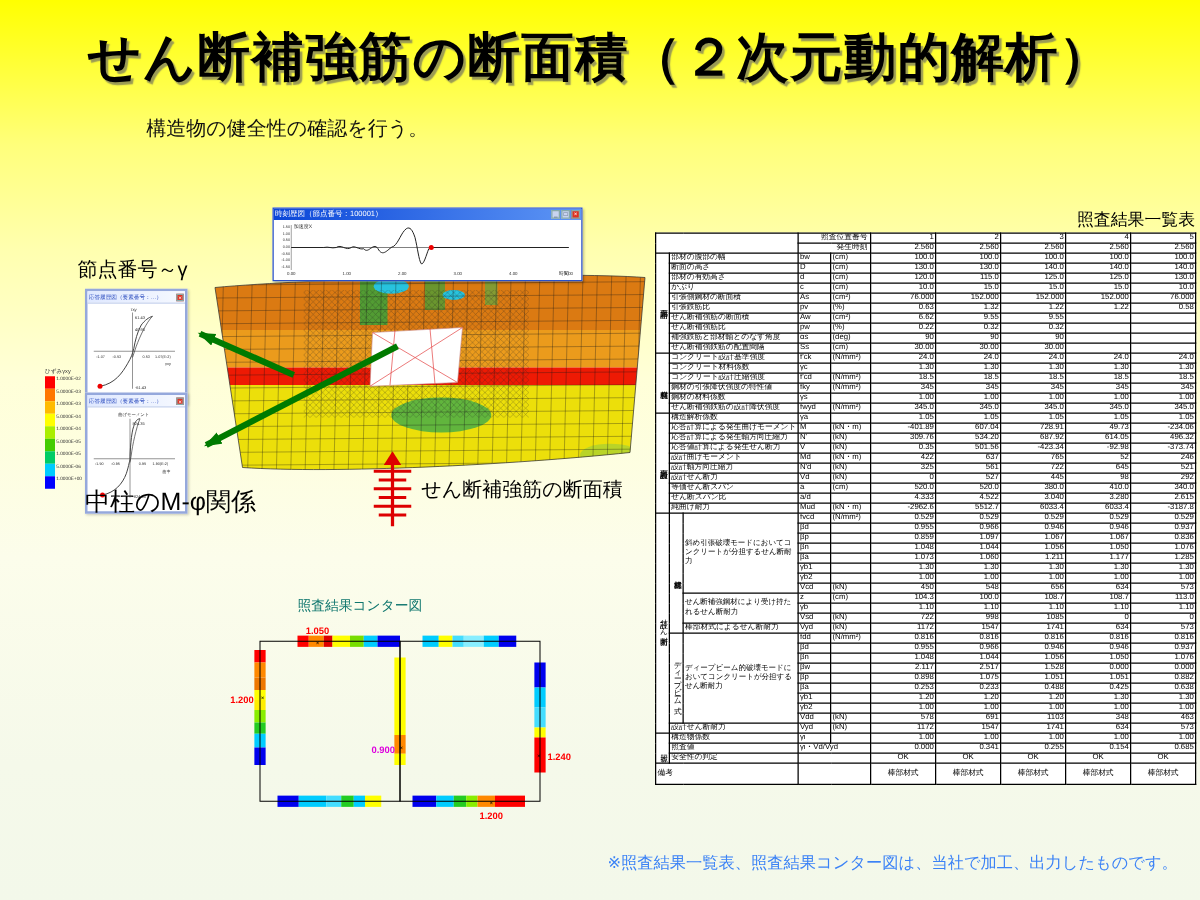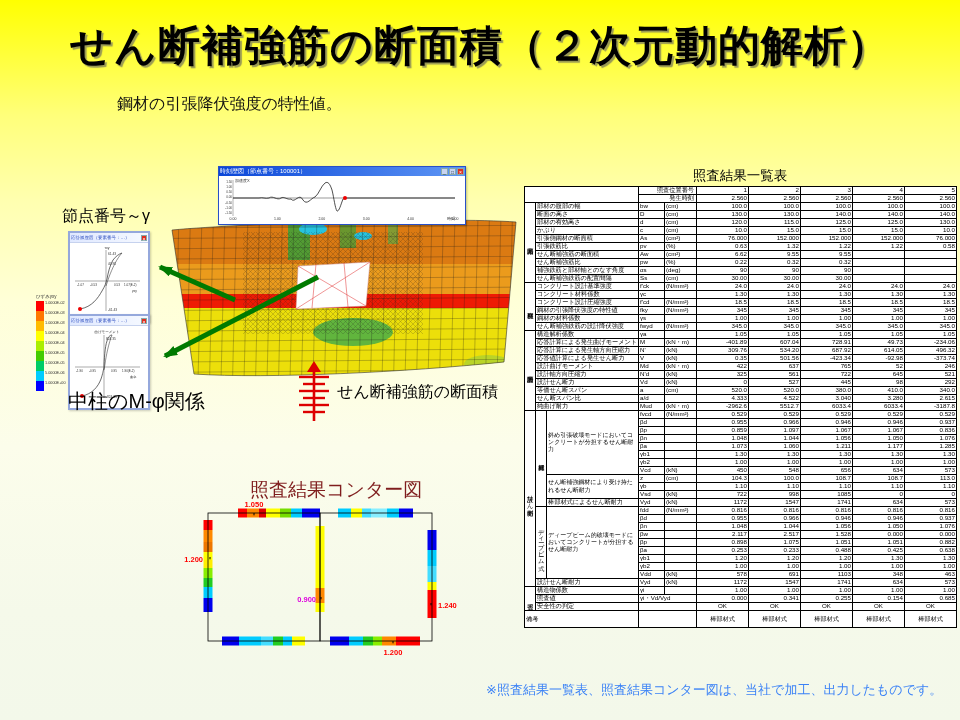--- a/index.html
+++ b/index.html
@@ -31,43 +31,43 @@
   .dlg2{left:68px;top:314px;}
   
   .fig-label{font-size:15px;color:#000;white-space:nowrap;}
   
   .legend{left:36px;top:294px;width:58px;}
   .legend-title{font-size:4.5px;color:#333;margin-bottom:2px;}
   .lg-row{display:flex;align-items:flex-start;height:10px;}
   .lg-sw{width:8px;height:10px;}
   .lg-tx{font-size:3.8px;color:#333;margin-left:1px;line-height:4px;}
   
-  .cont-title{left:238px;top:477px;font-size:19px;color:#7f1d1d;margin-left:12px;}
+  .cont-title{left:238px;top:477px;font-size:11px;color:#0f766e;}
   
-  .tbl-title{left:524px;top:167px;width:432px;text-align:center;font-size:13.5px;color:#000;}
+  .tbl-title{left:524px;top:167px;width:432px;text-align:right;font-size:13.5px;color:#000;}
   .tblwrap{left:524px;top:186px;}
   table.chk{border-collapse:collapse;table-layout:fixed;width:432px;background:#fff;}
   table.chk td{border:1px solid #000;padding:0 1px;height:7px;font-size:6.2px;line-height:1.05;overflow:hidden;white-space:nowrap;color:#000;}
   table.chk td.num{text-align:right;}
   table.chk td.lbl{text-align:left;}
   table.chk td.sym{text-align:left;}
   table.chk td.unit{text-align:left;}
   table.chk td.hdr{text-align:right;padding-right:2px;}
   table.chk td.ctr{text-align:center;}
   table.chk td.grp{writing-mode:vertical-rl;text-orientation:upright;text-align:center;vertical-align:middle;padding:0;letter-spacing:0;}
   table.chk td.desc{white-space:normal;font-size:6px;line-height:1.18;vertical-align:middle;}
   table.chk td.rem{height:16px;vertical-align:middle;}
   .footnote{left:486px;top:681px;font-size:13px;color:#3b82f6;white-space:nowrap;}
 </style>
 </head>
 <body>
 
 <div class="abs slide-title">せん断補強筋の断面積（２次元動的解析）</div>
 <div class="abs subtitle">
-  <div>鋼材の引張降伏強度の特性値。</div>
+  <div>構造物の健全性の確認を行う。</div>
 </div>
 
 <div class="abs info" id="info-lines">
     <div>ステップ：64</div>
     <div>モデルサイズ X（-925.00 - 925.00） Y（-24.75 - 100.00） Z（0.00 - 0.00）</div>
     <div>変位 MAX 1.40700E-01</div>
     <div>曲げモーメント MAX 1.47200E+03</div>
   </div>
 
 <svg class="abs" style="left:148px;top:214px;" width="372" height="168" viewBox="0 0 372 168">

